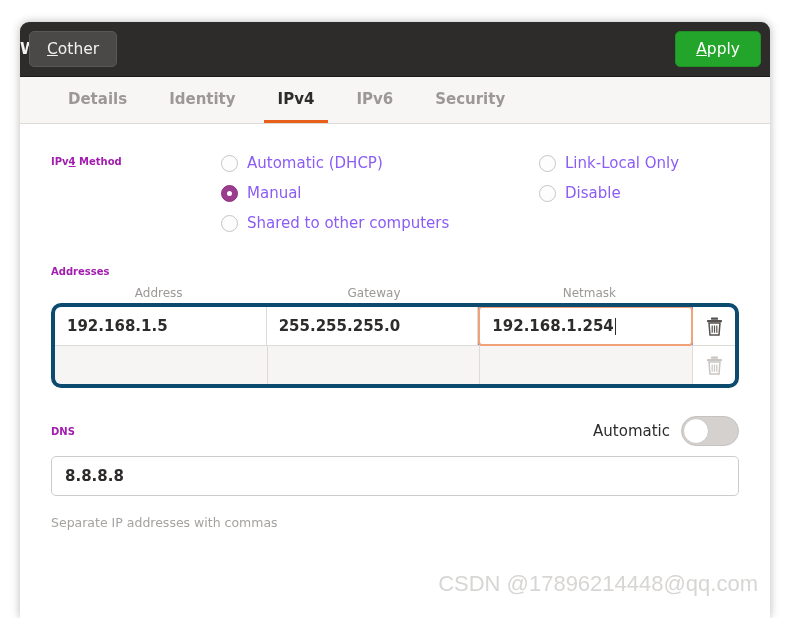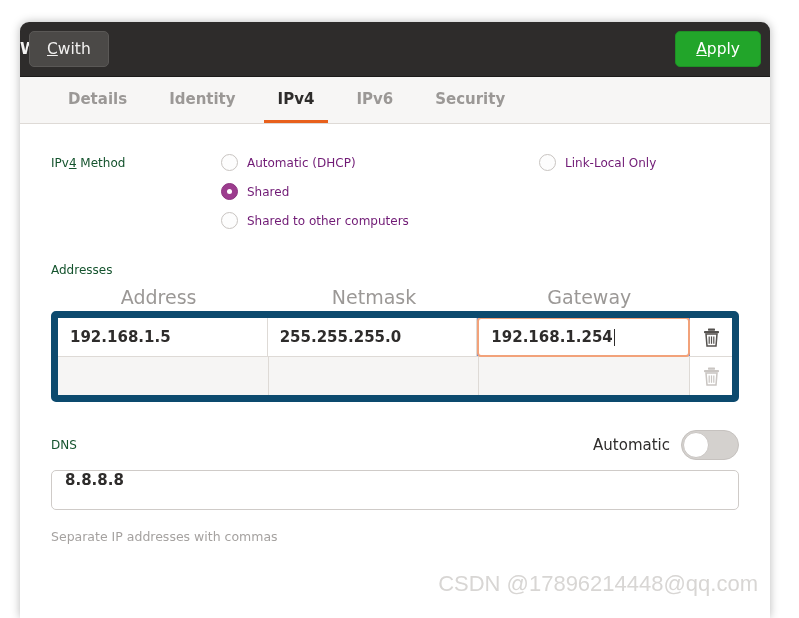--- a/index.html
+++ b/index.html
@@ -119,23 +119,23 @@
   .content {
     flex: 1;
     padding: 30px 31px 0 31px;
     box-sizing: border-box;
     position: relative;
     background: #ffffff;
     overflow: hidden;
   }
 
   .section-label {
-    font-size: 12px;
-    font-weight: normal;
-    color: #14532d;
+    font-size: 10px;
+    font-weight: bold;
+    color: #a21caf;
   }
 
   
   .method-row {
     display: flex;
     align-items: flex-start;
   }
 
   .method-label {
     width: 170px;
@@ -177,44 +177,44 @@
   .radio.checked .radio-mark::after {
     content: "";
     position: absolute;
     left: 5px; top: 5px;
     width: 5px; height: 5px;
     border-radius: 50%;
     background: #ffffff;
   }
 
   .radio-text {
-    font-size: 12px;
-    color: #701a75;
+    font-size: 15px;
+    color: #8b5cf6;
   }
 
   
   .addresses-block { margin-top: 22px; }
 
   .col-headers {
     display: flex;
     margin-top: 9px;
     margin-bottom: 3px;
     padding-right: 42px;
   }
 
   .col-head {
     flex: 1;
     text-align: center;
-    font-size: 19px;
+    font-size: 12px;
     color: #9b9896;
   }
 
   .addr-table {
-    border: 7px solid #0c4a6e;
-    border-radius: 5px;
+    border: 4px solid #0c4a6e;
+    border-radius: 10px;
     overflow: hidden;
     background: #3b82f6;
   }
 
   .addr-row {
     display: flex;
     height: 38px;
     align-items: stretch;
   }
 
@@ -310,21 +310,21 @@
     border: 1px solid #cac6c3;
     box-sizing: border-box;
   }
 
   .dns-input {
     height: 40px;
     border: 1px solid #cfcbc8;
     border-radius: 5px;
     background: #ffffff;
     display: flex;
-    align-items: flex-start;
+    align-items: center;
     padding: 0 13px;
     font-size: 15px;
     font-weight: bold;
     color: #2e2c2b;
     box-sizing: border-box;
     cursor: text;
   }
 
   .dns-hint {
     margin-top: 19px;
@@ -346,21 +346,21 @@
 </style>
 </head>
 <body>
 
 <div id="screen">
   <div class="window">
 
     <div class="headerbar">
       <div class="hb-btn cancel-btn">
         <span class="u">C</span>
-          <span>with</span>
+          <span>other</span>
       </div>
       <div class="hb-title">Wired</div>
       <div class="hb-btn apply-btn">
         <span class="u">A</span>
           <span>pply</span>
       </div>
     </div>
 
     <div class="tabbar">
       <div class="tab">
@@ -388,45 +388,49 @@
         </div>
         <div class="radio-cols">
 
           <div class="radio-col-left">
             <div class="radio">
               <span class="radio-mark"></span>
               <span class="radio-text">Automatic (DHCP)</span>
             </div>
             <div class="radio checked">
               <span class="radio-mark"></span>
-              <span class="radio-text">Shared</span>
+              <span class="radio-text">Manual</span>
             </div>
             <div class="radio">
               <span class="radio-mark"></span>
               <span class="radio-text">Shared to other computers</span>
             </div>
           </div>
 
           <div>
             <div class="radio">
               <span class="radio-mark"></span>
               <span class="radio-text">Link-Local Only</span>
             </div>
+            <div class="radio">
+              <span class="radio-mark"></span>
+              <span class="radio-text">Disable</span>
+            </div>
           </div>
 
         </div>
       </div>
 
       <div class="addresses-block">
         <div class="section-label">Addresses</div>
 
         <div class="col-headers">
           <div class="col-head">Address</div>
+          <div class="col-head">Gateway</div>
           <div class="col-head">Netmask</div>
-          <div class="col-head">Gateway</div>
         </div>
 
         <div class="addr-table">
 
           <div class="addr-row">
             <div class="addr-cell">
               <span>192.168.1.5</span>
             </div>
             <div class="addr-cell">
               <span>255.255.255.0</span>

